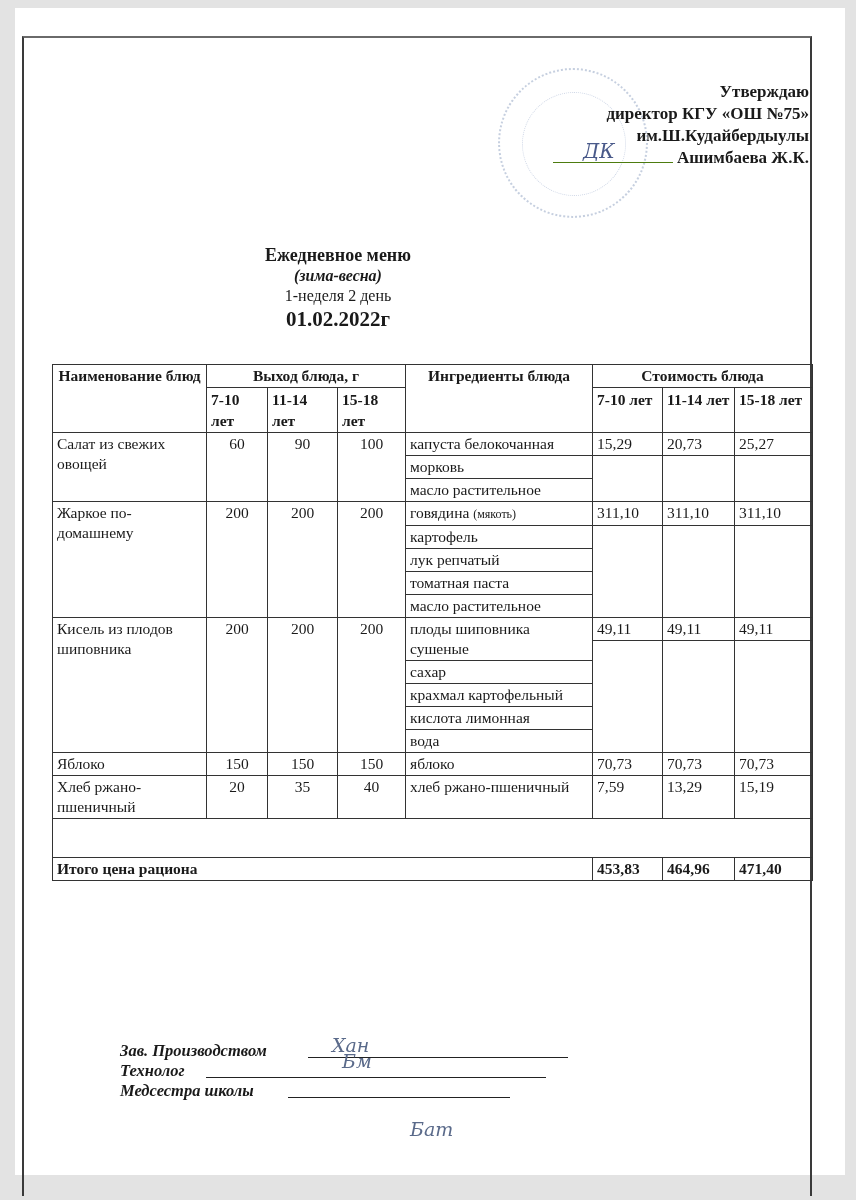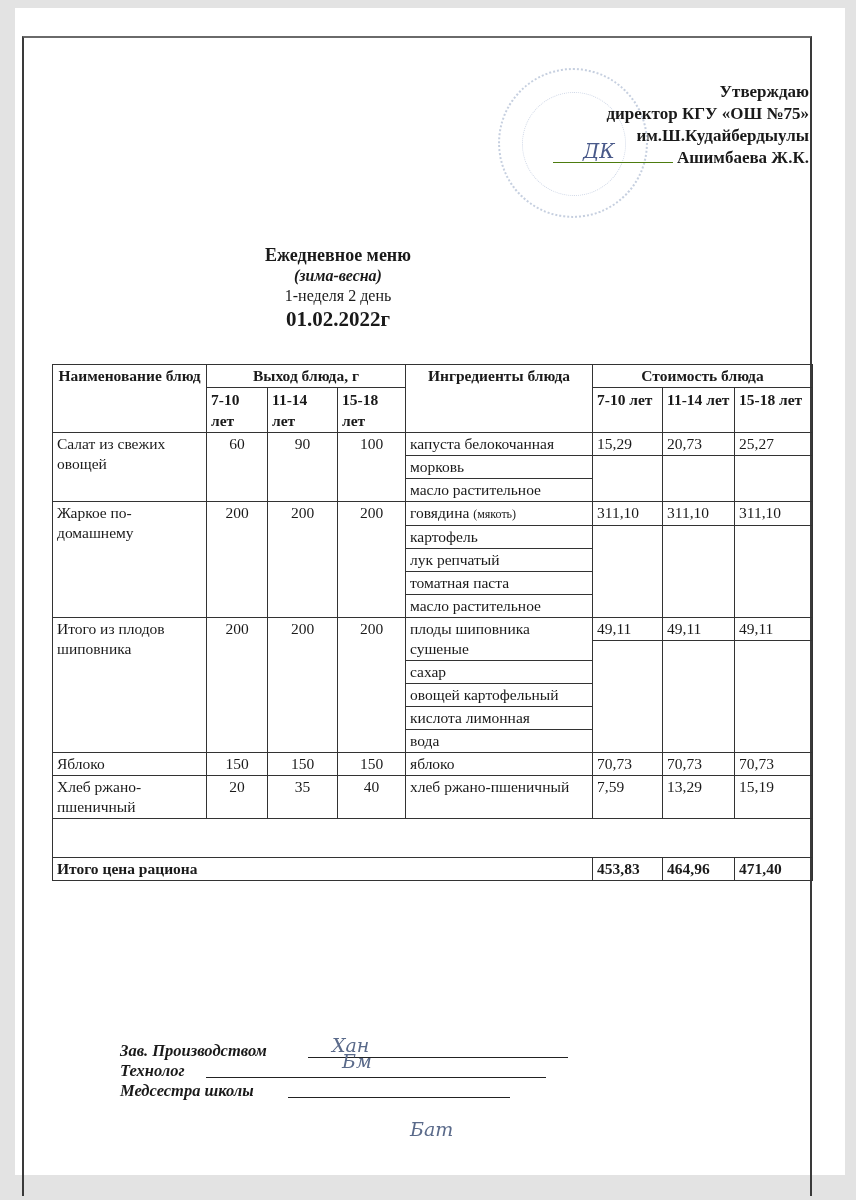--- a/index.html
+++ b/index.html
@@ -209,39 +209,39 @@
         <td>лук репчатый</td>
       </tr>
     <tr>
         <td>томатная паста</td>
       </tr>
     <tr>
         <td>масло растительное</td>
       </tr>
 
     <tr>
-      <td rowspan="6">Итого из плодов шиповника</td>
+      <td rowspan="6">Кисель из плодов шиповника</td>
       <td rowspan="6" class="num">200</td>
       <td rowspan="6" class="num">200</td>
       <td rowspan="6" class="num">200</td>
       <td rowspan="2"><span>плоды шиповника</span><br><span>сушеные</span></td>
       <td class="cost">49,11</td>
       <td class="cost">49,11</td>
       <td class="cost">49,11</td>
     </tr>
     <tr>
       <td rowspan="5"></td>
       <td rowspan="5"></td>
       <td rowspan="5"></td>
     </tr>
     <tr>
         <td>сахар</td>
       </tr>
     <tr>
-        <td>овощей картофельный</td>
+        <td>крахмал картофельный</td>
       </tr>
     <tr>
         <td>кислота лимонная</td>
       </tr>
     <tr>
         <td>вода</td>
       </tr>
 
     <tr>
       <td>Яблоко</td>

